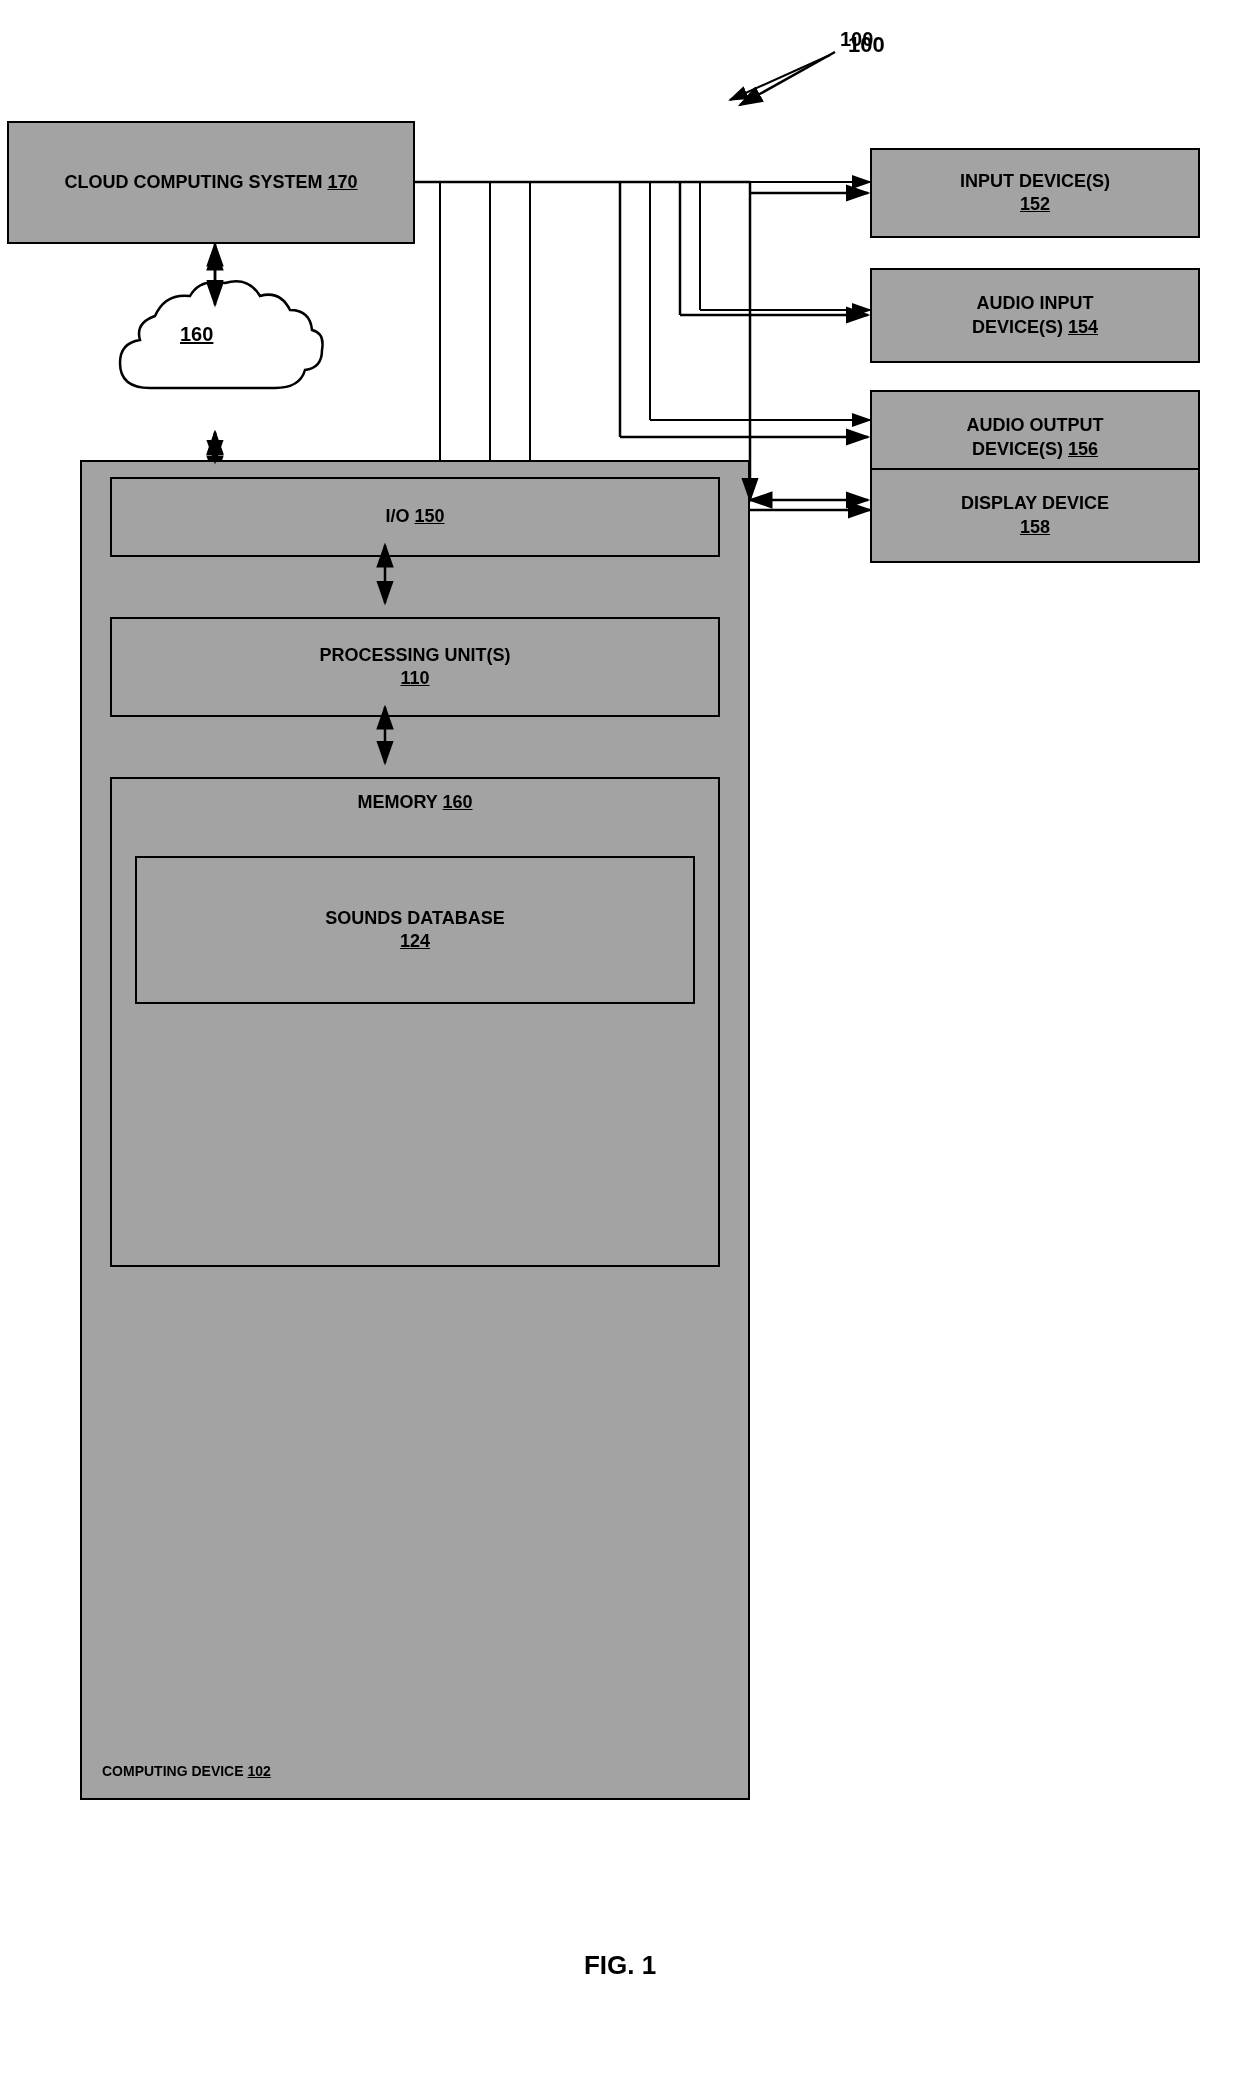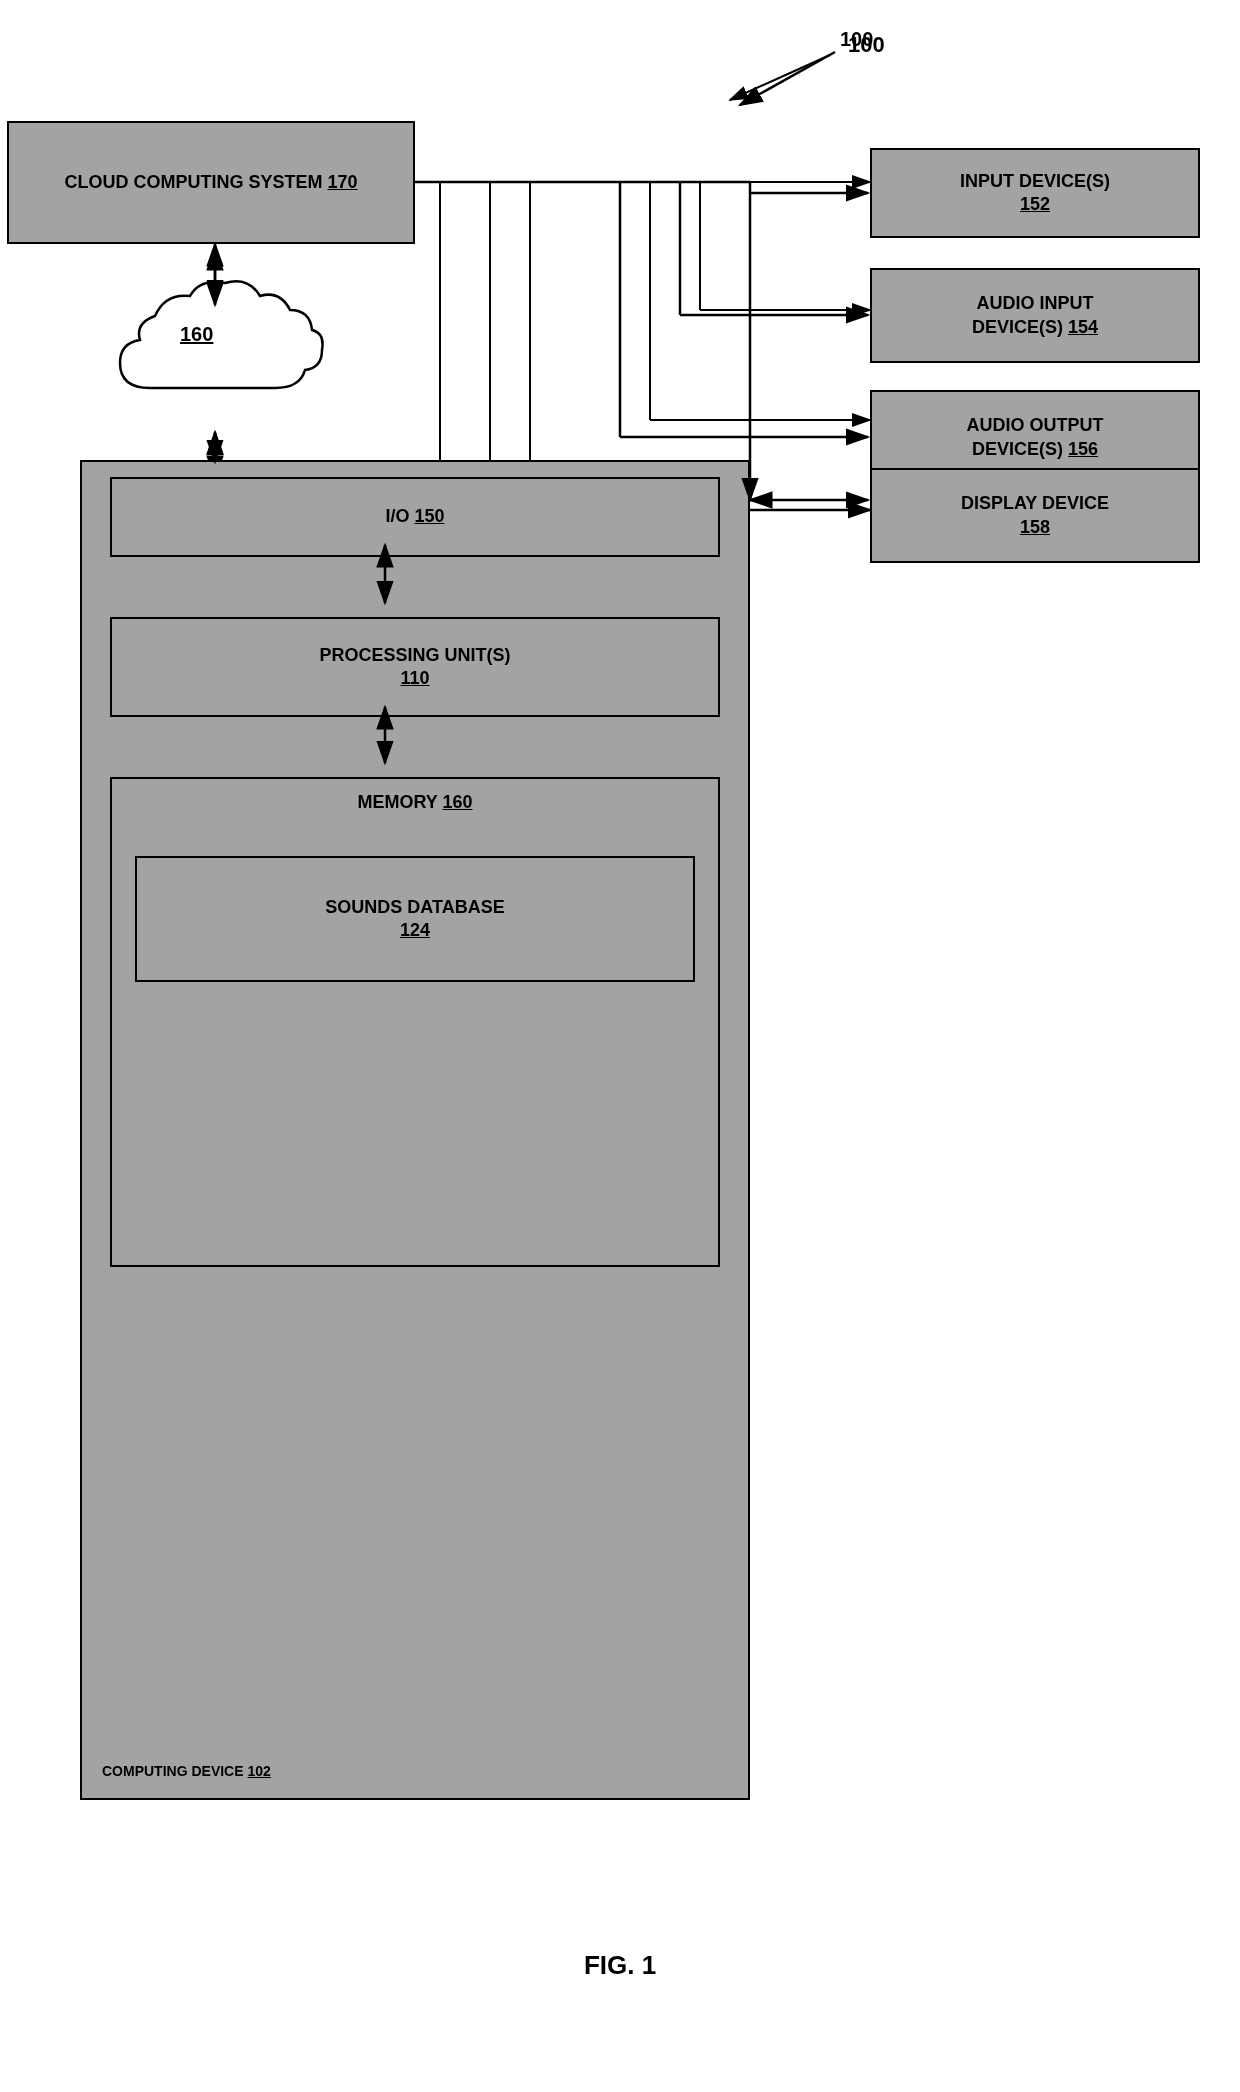--- a/index.html
+++ b/index.html
@@ -135,21 +135,21 @@
         PROCESSING UNIT(S)<br><u>110</u>
       </span>
     </div>
 
     <div class="box" style="position:relative; width:610px; height:490px; margin-top:60px; justify-content:flex-start; padding:8px;">
       <div style="width:100%; text-align:center; font-size:18px; font-weight:bold; padding:4px 0 12px 0;">
         MEMORY <u>160</u>
       </div>
 
 
-      <div class="box" style="position:relative; width:560px; height:126px; margin-top:30px;">
+      <div class="box" style="position:relative; width:560px; height:148px; margin-top:30px;">
         <span>
           SOUNDS DATABASE<br><u>124</u>
         </span>
       </div>
     </div>
 
     <div style="position:absolute; bottom:18px; left:20px; font-size:14px; font-weight:bold;">
       COMPUTING DEVICE <u>102</u>
     </div>
   </div>

